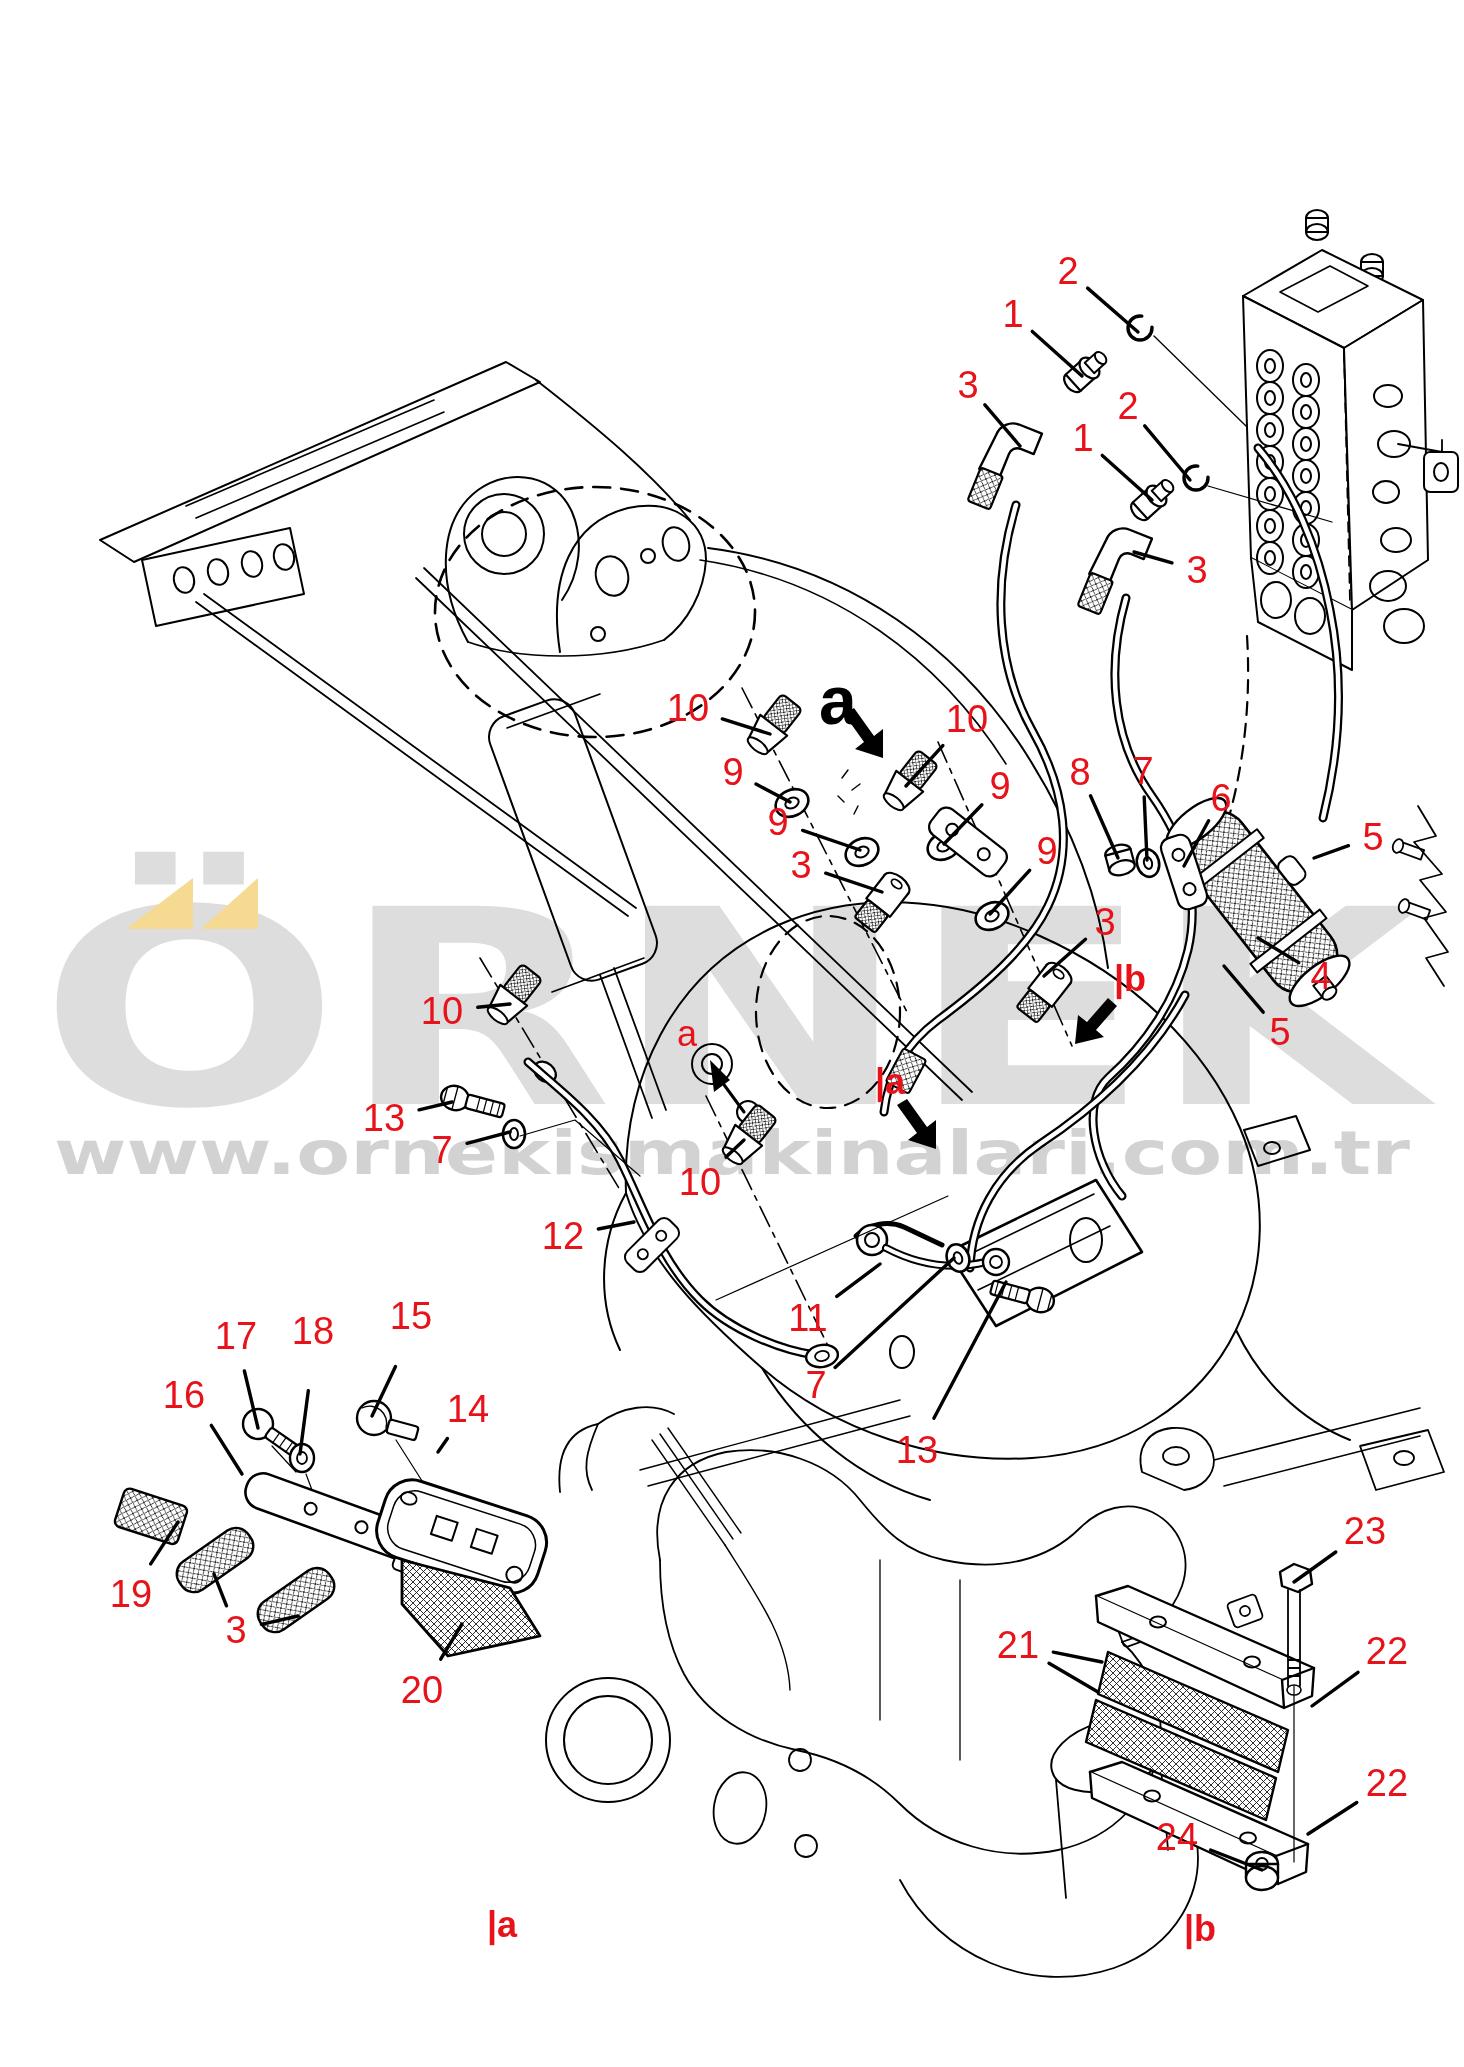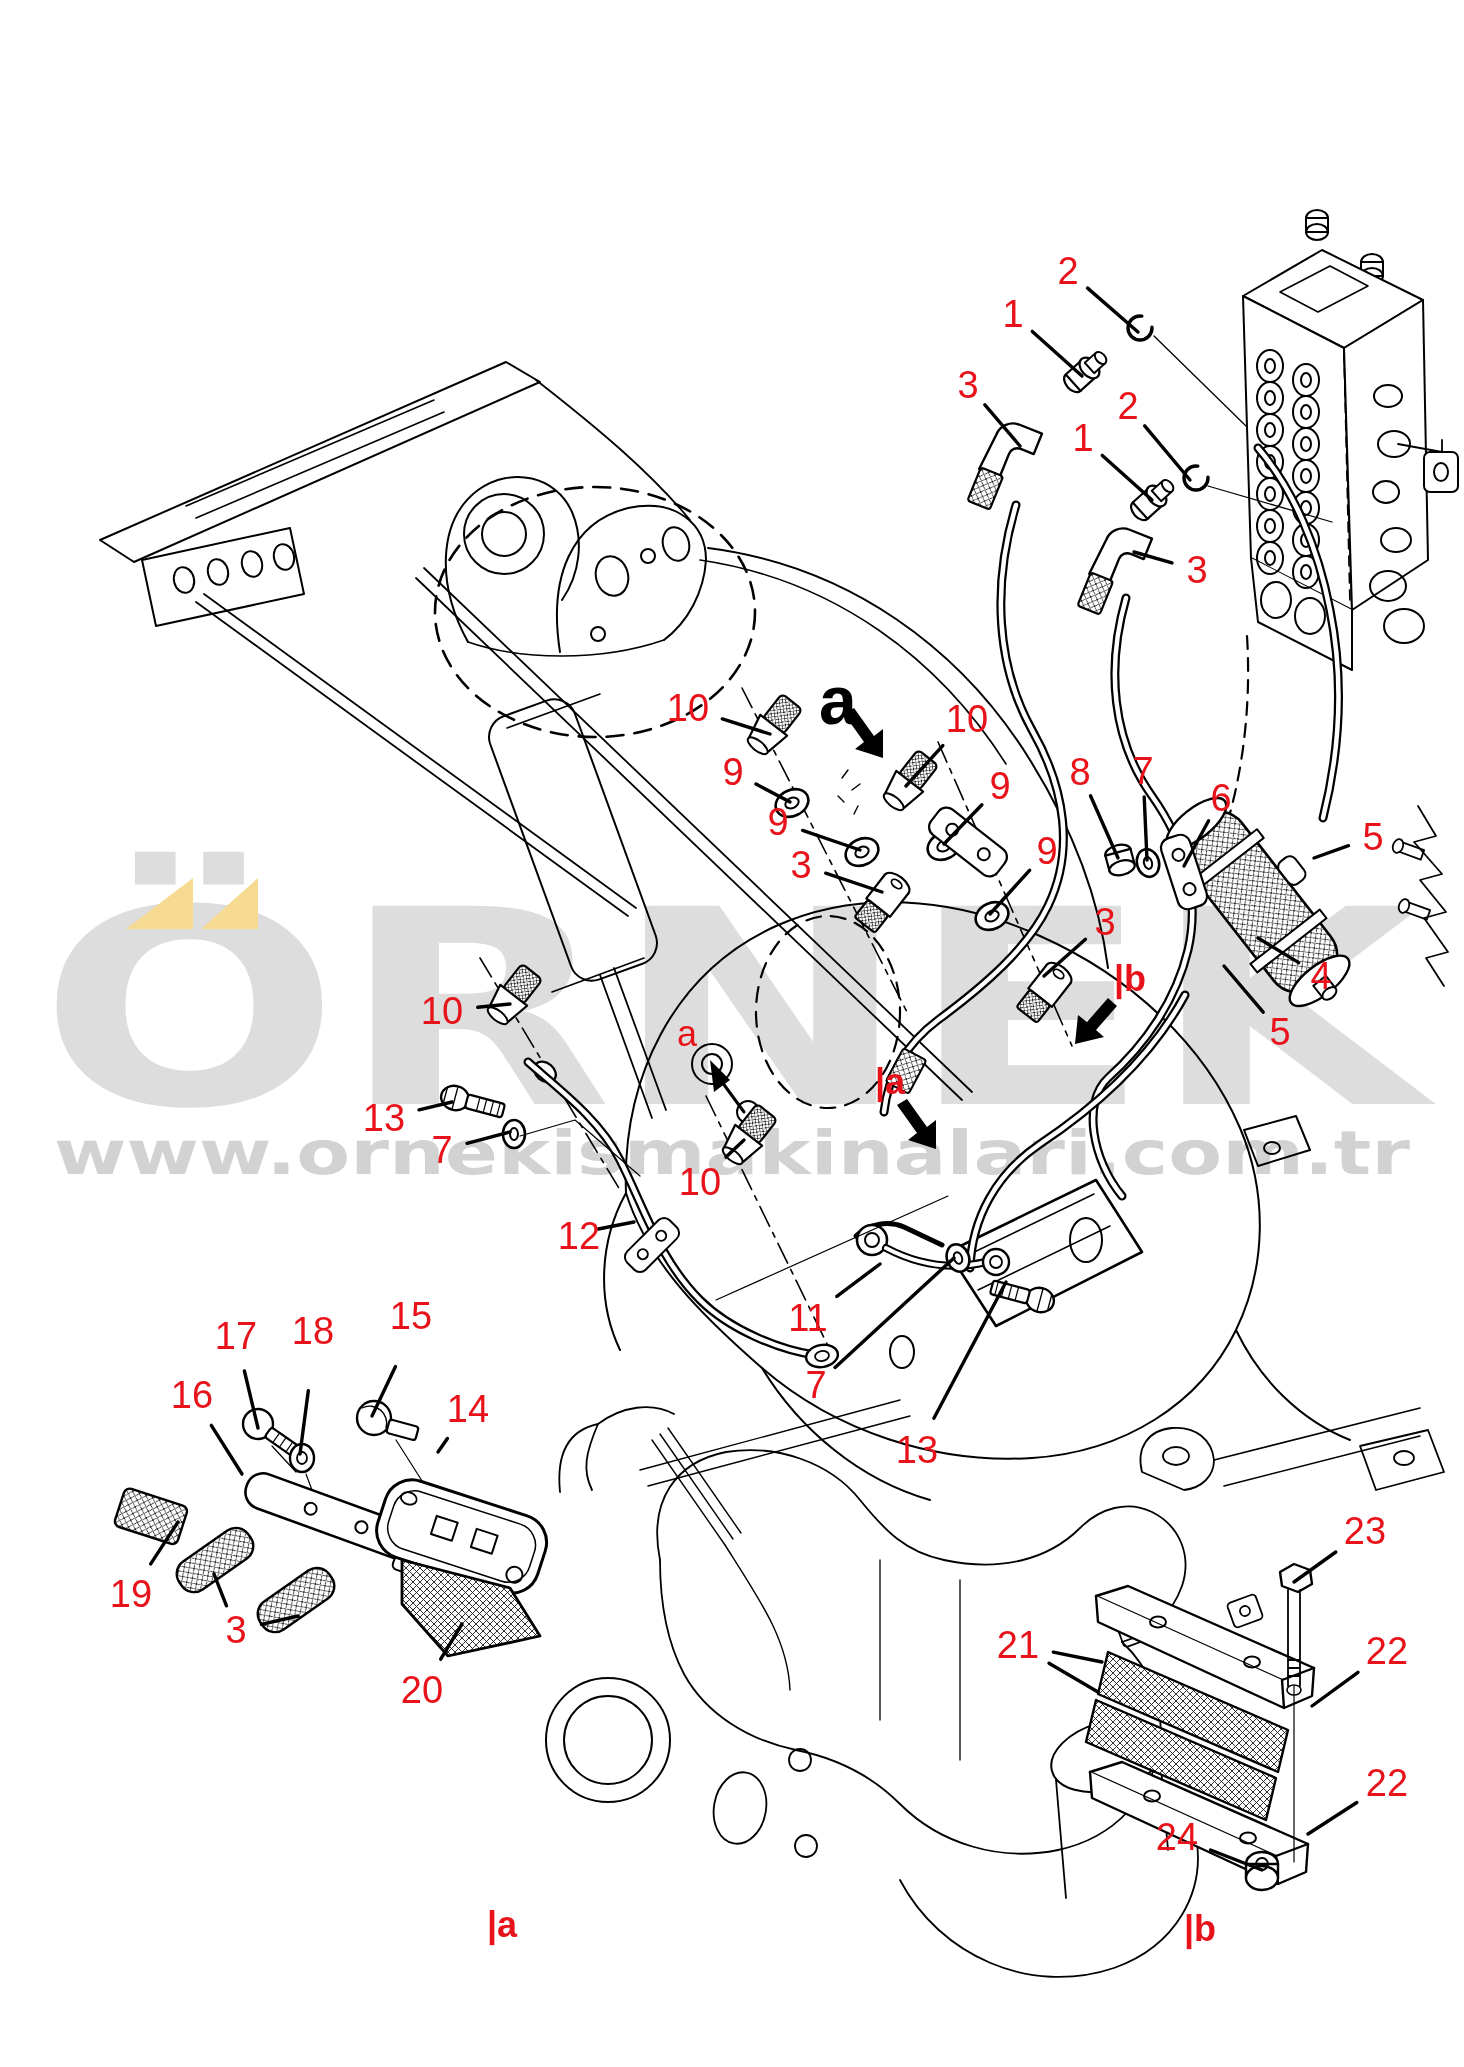--- a/index.html
+++ b/index.html
@@ -468,28 +468,28 @@
       <div class="callout" style="left: 1105px; top: 922px;">3</div>
       <div class="callout view" style="left: 1130px; top: 979px;">|b</div>
       <div class="callout" style="left: 1321px; top: 976px;">4</div>
       <div class="callout" style="left: 1280px; top: 1032px;">5</div>
       <div class="callout" style="left: 442px; top: 1011px;">10</div>
       <div class="callout small-a" style="left: 687px; top: 1034px;">a</div>
       <div class="callout view" style="left: 890px; top: 1082px;">|a</div>
       <div class="callout" style="left: 384px; top: 1118px;">13</div>
       <div class="callout" style="left: 442px; top: 1150px;">7</div>
       <div class="callout" style="left: 700px; top: 1182px;">10</div>
-      <div class="callout" style="left: 579px; top: 1236px;">12</div>
+      <div class="callout" style="left: 563px; top: 1236px;">12</div>
       <div class="callout" style="left: 808px; top: 1318px;">11</div>
       <div class="callout" style="left: 816px; top: 1385px;">7</div>
       <div class="callout" style="left: 917px; top: 1450px;">13</div>
       <div class="callout" style="left: 236px; top: 1336px; text-align: center;">17</div>
       <div class="callout" style="left: 313px; top: 1331px;">18</div>
       <div class="callout" style="left: 411px; top: 1316px;">15</div>
-      <div class="callout" style="left: 192px; top: 1395px;">16</div>
+      <div class="callout" style="left: 184px; top: 1395px;">16</div>
       <div class="callout" style="left: 468px; top: 1409px;">14</div>
       <div class="callout" style="left: 131px; top: 1594px;">19</div>
       <div class="callout" style="left: 236px; top: 1630px;">3</div>
       <div class="callout" style="left: 422px; top: 1690px;">20</div>
       <div class="callout" style="left: 1365px; top: 1531px;">23</div>
       <div class="callout" style="left: 1018px; top: 1645px;">21</div>
       <div class="callout" style="left: 1387px; top: 1651px;">22</div>
       <div class="callout" style="left: 1387px; top: 1783px;">22</div>
       <div class="callout" style="left: 1177px; top: 1837px; text-align: center;">24</div>
       <div class="callout view" style="left: 502px; top: 1925px;">|a</div>

